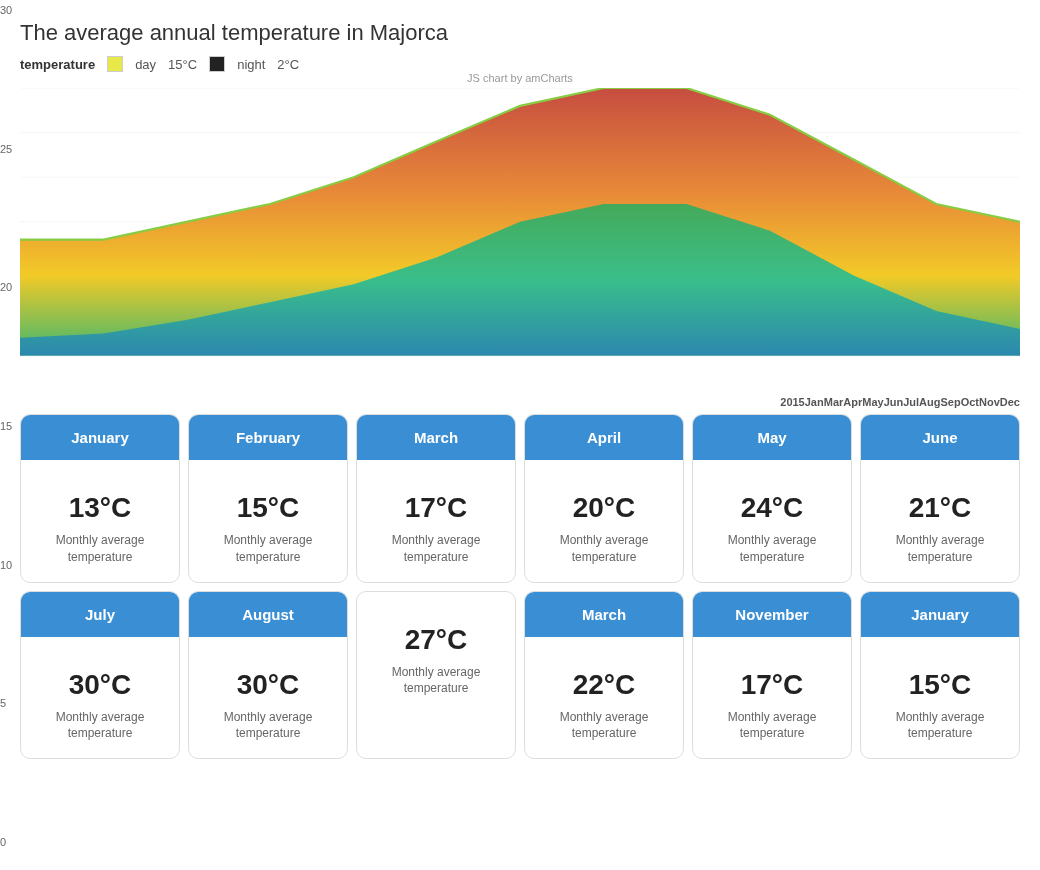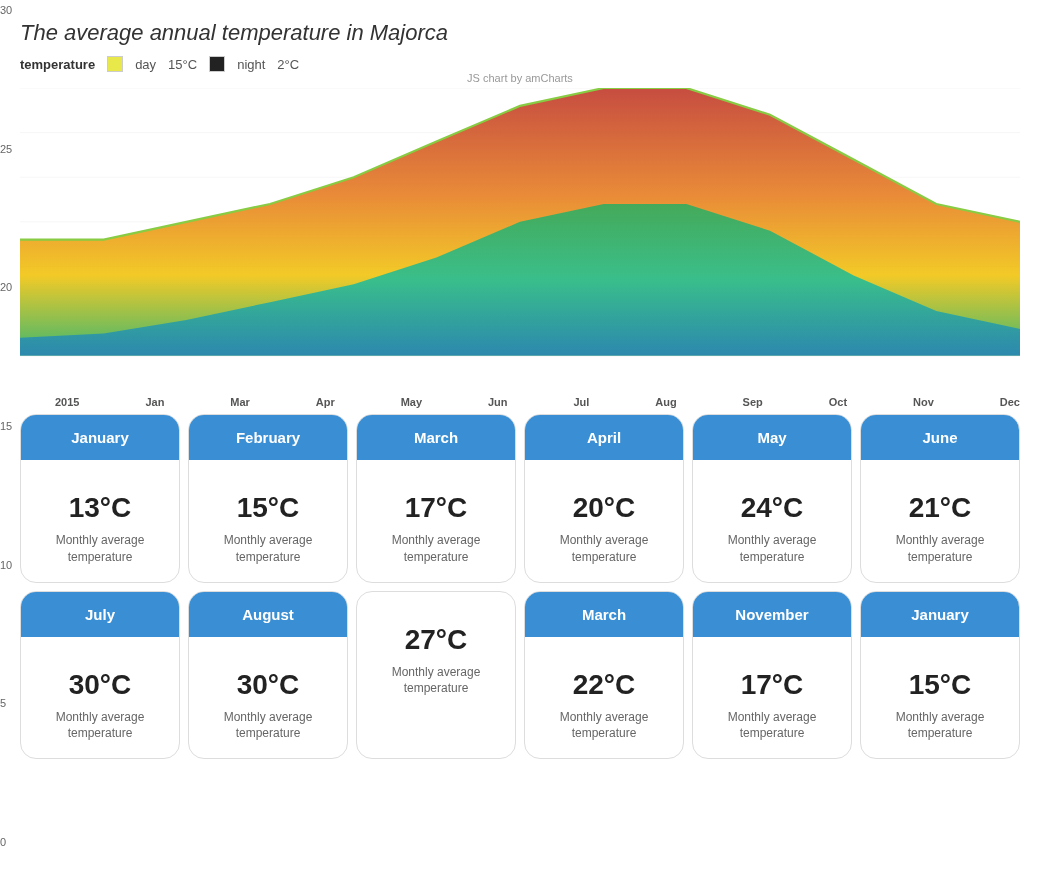--- a/index.html
+++ b/index.html
@@ -7,21 +7,20 @@
       font-family: Arial, sans-serif;
       background: #fff;
       padding: 20px;
       width: 1040px;
     }
     h1 {
       font-size: 22px;
       font-weight: normal;
       color: #333;
       margin-bottom: 10px;
-      font-style: italic;
     }
     .legend {
       display: flex;
       align-items: center;
       gap: 12px;
       font-size: 13px;
       color: #555;
     }
     .legend-label { font-weight: bold; color: #333; }
     .legend-swatch-day {
@@ -59,38 +58,38 @@
       flex-direction: column-reverse;
       justify-content: space-between;
       font-size: 11px;
       color: #666;
       pointer-events: none;
       padding-bottom: 22px;
       padding-top: 4px;
     }
     .x-axis-labels {
       display: flex;
-      justify-content: space-between;
+      justify-content: flex-end;
       font-size: 11px;
       color: #555;
       padding: 0 0 0 35px;
       margin-bottom: 6px;
       font-weight: bold;
     }
     .x-axis-labels span:first-child { font-weight: bold; }
     
     .cards-grid {
       display: grid;
       grid-template-columns: repeat(6, 1fr);
       gap: 8px;
       margin-bottom: 8px;
     }
     .month-card {
       border: 1px solid #ddd;
-      border-radius: 16px;
+      border-radius: 10px;
       overflow: hidden;
       background: #fff;
       text-align: center;
     }
     .month-card-header {
       background: #3a8fd4;
       color: #fff;
       font-size: 15px;
       font-weight: bold;
       padding: 14px 8px;

